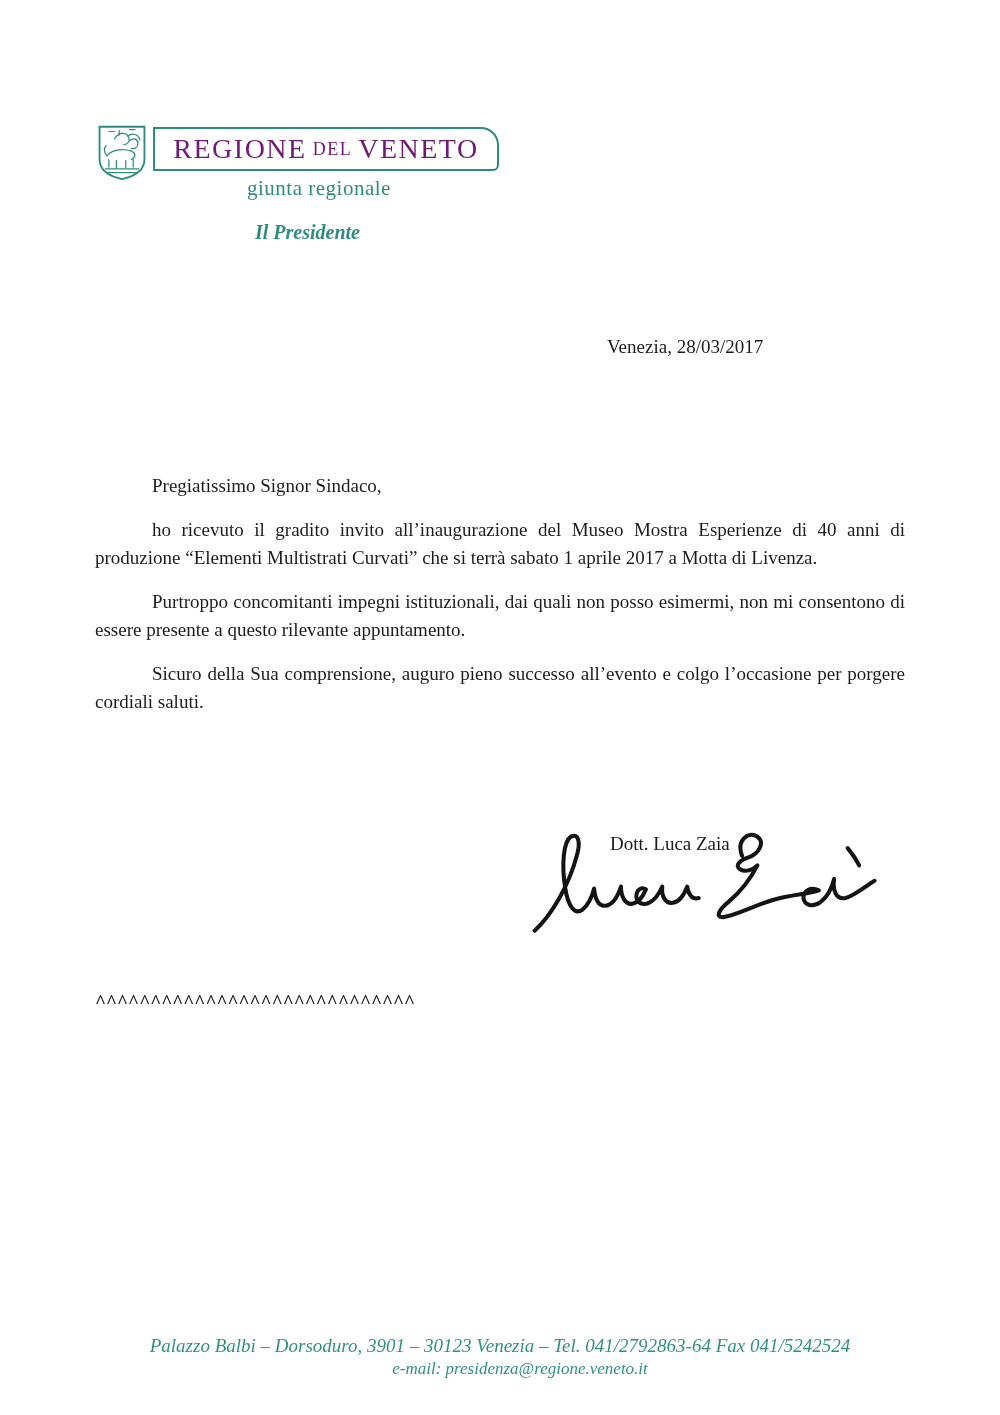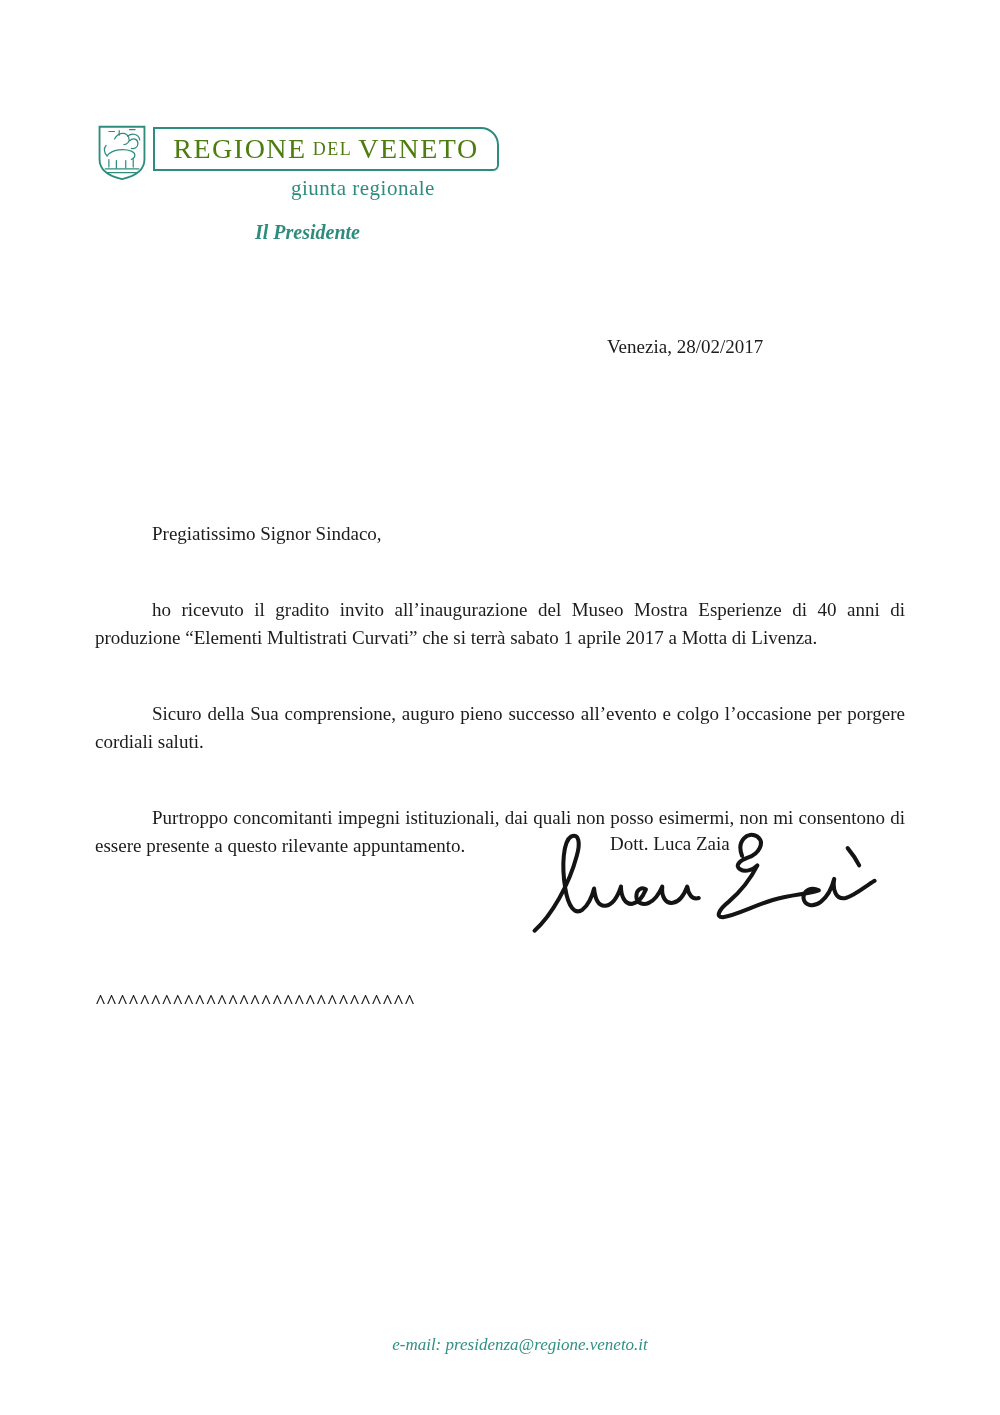--- a/index.html
+++ b/index.html
@@ -22,40 +22,39 @@
   }
   .org-box {
     position: absolute;
     left: 153px; top: 127px;
     width: 346px; height: 44px;
     border: 2px solid #2e8c7e;
     border-radius: 0 18px 6px 0;
     display: flex;
     align-items: center;
     justify-content: center;
-    color: #4d7c0f;
+    color: #701a75;
     white-space: nowrap;
   }
   .org-main {
     font-size: 28px;
     letter-spacing: 1.5px;
   }
   .org-del {
     font-size: 18px;
     letter-spacing: 1.5px;
     padding: 0 6px;
     font-family: Liberation Serif, serif;
   }
   .org-sub {
     position: absolute;
     left: 247px; top: 176px;
     font-size: 21px;
     color: #2e8c7e;
     letter-spacing: 0.5px;
-    margin-left: 44px;
   }
   .office-title {
     position: absolute;
     left: 255px; top: 221px;
     font-size: 20px;
     font-style: italic;
     color: #2e8c7e;
     font-weight: bold;
   }
   
@@ -68,21 +67,20 @@
     position: absolute;
     left: 95px; top: 472px;
     width: 810px;
     font-size: 19px;
     line-height: 28px;
     text-align: justify;
   }
   .letter-body p {
     text-indent: 57px;
     margin-bottom: 16px;
-    margin-top: 48px;
   }
   .signer-name {
     position: absolute;
     left: 610px; top: 833px;
     font-size: 19px;
   }
   .signature {
     position: absolute;
     left: 523px; top: 826px;
     width: 365px; height: 122px;
@@ -136,27 +134,27 @@
 
   <div class="org-box">
     <span class="org-main">REGIONE</span>
     <span class="org-del">DEL</span>
     <span class="org-main">VENETO</span>
   </div>
 
   <div class="org-sub">giunta regionale</div>
   <div class="office-title">Il Presidente</div>
 
-  <div class="dateline">Venezia, 28/02/2017</div>
+  <div class="dateline">Venezia, 28/03/2017</div>
 
   <div class="letter-body">
     <p>Pregiatissimo Signor Sindaco,</p>
     <p>ho ricevuto il gradito invito all’inaugurazione del Museo Mostra Esperienze di 40 anni di produzione “Elementi Multistrati Curvati” che si terrà sabato 1 aprile 2017 a Motta di Livenza.</p>
+    <p>Purtroppo concomitanti impegni istituzionali, dai quali non posso esimermi, non mi consentono di essere presente a questo rilevante appuntamento.</p>
     <p>Sicuro della Sua comprensione, auguro pieno successo all’evento e colgo l’occasione per porgere cordiali saluti.</p>
-    <p>Purtroppo concomitanti impegni istituzionali, dai quali non posso esimermi, non mi consentono di essere presente a questo rilevante appuntamento.</p>
   </div>
 
   <div class="signer-name">Dott. Luca Zaia</div>
 
   <div class="signature">
     <svg viewBox="0 0 380 125" width="365" height="122" fill="none" stroke="#141414" stroke-width="4.2" stroke-linecap="round" stroke-linejoin="round">
       <path d="M12,108 C30,92 48,60 56,30 C60,16 58,6 50,10 C42,15 40,40 44,64 C47,83 54,92 62,86 C68,81 72,72 74,64
                C75,74 78,83 86,82 C94,81 99,71 102,62
                C102,72 106,81 114,80 C120,79 125,72 128,65
                C124,62 118,65 118,72 C118,79 125,82 131,79 C138,76 142,69 145,62
@@ -166,16 +164,17 @@
                C300,62 292,66 292,74 C293,82 302,84 310,78 C318,72 322,62 324,54
                C322,66 326,76 336,74 C346,71 356,62 366,56"></path>
       <path d="M338,22 C343,28 347,34 350,40"></path>
     </svg>
   </div>
 
   <div class="separator-carets">^^^^^^^^^^^^^^^^^^^^^^^^^^^^^</div>
 
 
   <div class="footer">
+    <div class="addr">Palazzo Balbi – Dorsoduro, 3901 – 30123 Venezia – Tel. 041/2792863-64 Fax 041/5242524</div>
     <div class="mail">e-mail: presidenza@regione.veneto.it</div>
   </div>
 
 </div>
 
 </body></html>

